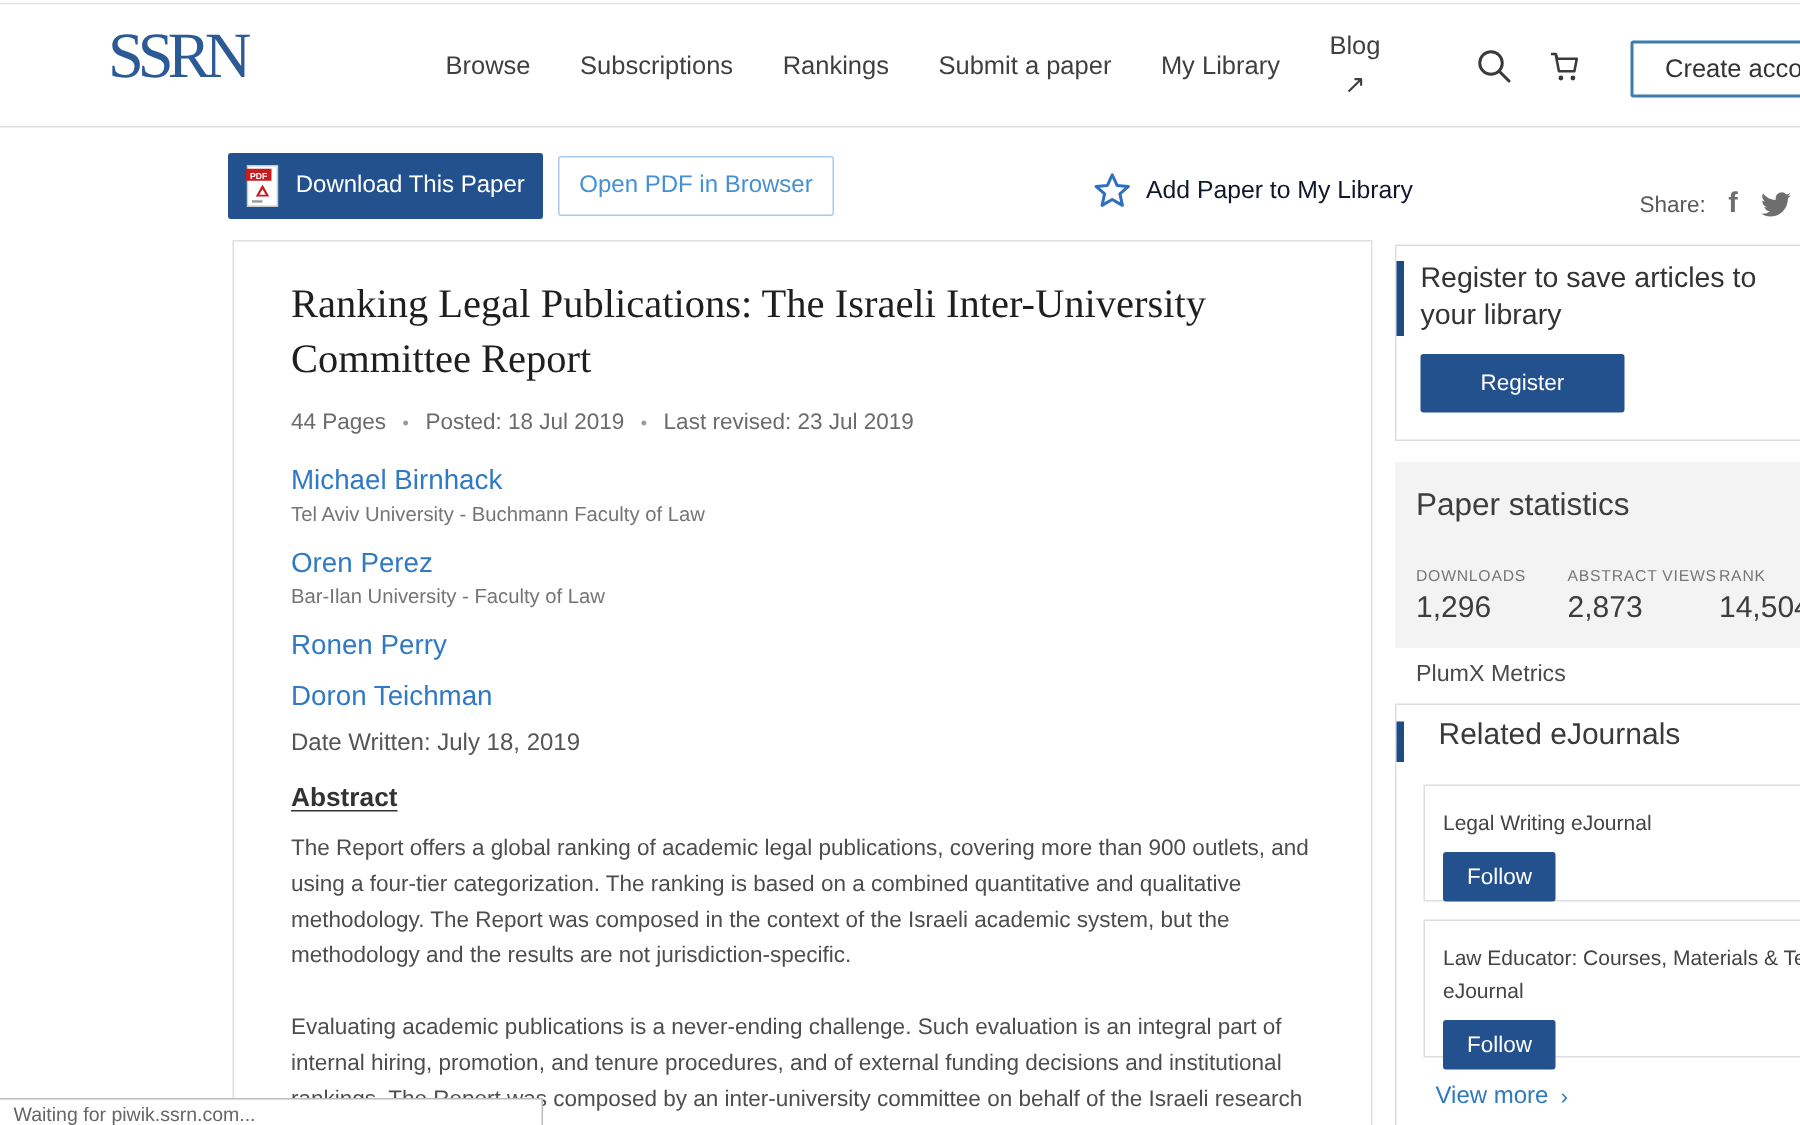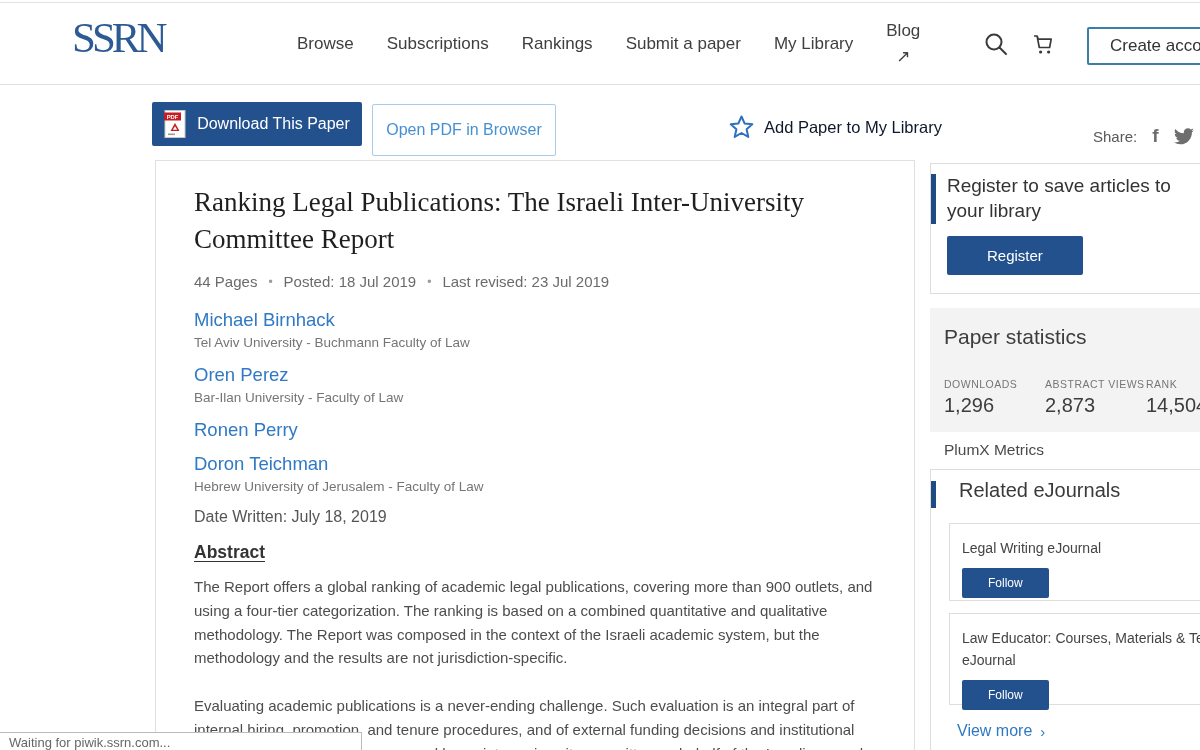--- a/index.html
+++ b/index.html
@@ -14,21 +14,21 @@
   .nav span{font-size:17px;color:#3f3f3f;cursor:pointer;white-space:nowrap;}
   .blog-wrap{display:flex;align-items:center;gap:5px;flex-direction:column;}
   .blog-arrow{font-size:12px;color:#3f3f3f;}
   .icon-btn{position:absolute;top:28px;width:26px;height:26px;}
   .search-btn{left:983px;}
   .cart-btn{left:1030px;}
   .create-btn{position:absolute;left:1087px;top:24px;width:180px;height:38px;box-sizing:border-box;border:2px solid #3b7ea8;border-radius:2px;background:#fff;font-size:17px;color:#333;display:flex;align-items:center;padding-left:21px;white-space:nowrap;cursor:pointer;}
 
   
   .download-btn{position:absolute;left:152px;top:102px;width:210px;height:44px;background:#23518d;border-radius:2px;display:flex;align-items:center;justify-content:center;gap:11px;color:#fff;font-size:16px;cursor:pointer;}
-  .openpdf-btn{position:absolute;left:372px;top:104px;width:184px;height:52px;box-sizing:border-box;background:#fff;border:1px solid #a9cae9;border-radius:2px;display:flex;align-items:center;justify-content:center;color:#4690d2;font-size:16px;cursor:pointer;}
+  .openpdf-btn{position:absolute;left:372px;top:104px;width:184px;height:40px;box-sizing:border-box;background:#fff;border:1px solid #a9cae9;border-radius:2px;display:flex;align-items:center;justify-content:center;color:#4690d2;font-size:16px;cursor:pointer;}
   .addlib{position:absolute;left:728px;top:114px;display:flex;align-items:center;gap:9px;cursor:pointer;}
   .addlib span{font-size:16.5px;color:#0f172a;}
   .share{position:absolute;left:1093px;top:125px;display:flex;align-items:center;gap:15px;}
   .share-label{font-size:15px;color:#595959;}
   .fb-glyph{font-size:19px;font-weight:bold;color:#6e6e6e;cursor:pointer;}
 
   
   .card{position:absolute;left:155px;top:160px;width:760px;height:620px;box-sizing:border-box;background:#fff;border:1px solid #e0e0e0;padding:23px 38px;}
   .title{font-family:"Liberation Serif",serif;font-size:27px;line-height:37px;color:#1f1f1f;max-width:665px;}
   .meta{margin-top:15px;display:flex;align-items:center;gap:11px;font-size:15px;color:#6b6b6b;}
@@ -54,21 +54,21 @@
   .stat-col .val{font-size:20px;color:#3d3d3d;margin-top:4px;}
   .col1{left:14px;}.col2{left:115px;}.col3{left:216px;}
   .plumx{position:absolute;left:944px;top:441px;font-size:15.5px;color:#4a4a4a;cursor:pointer;}
   .related-box{position:absolute;left:930px;top:469px;width:290px;height:300px;box-sizing:border-box;border:1px solid #ddd;background:#fff;}
   .related-accent{top:11px;height:27px;}
   .related-head{position:absolute;left:28px;top:9px;font-size:20px;color:#3a3a3a;}
   .jcard{position:absolute;left:18px;width:280px;box-sizing:border-box;border:1px solid #dedede;background:#fff;padding:13px 0 0 12px;}
   .jcard1{top:53px;height:78px;}
   .jcard2{top:143px;height:92px;}
   .jtitle{font-size:14px;color:#444;line-height:22px;white-space:nowrap;}
-  .follow-btn{display:inline-block;margin-top:9px;background:#23518d;color:#fff;font-size:12px;padding:8px 26px;border-radius:2px;cursor:pointer;}
+  .follow-btn{display:inline-block;margin-top:9px;background:#23518d;color:#fff;font-size:15px;padding:8px 16px;border-radius:2px;cursor:pointer;}
   .view-more{position:absolute;left:26px;top:252px;display:flex;align-items:center;gap:8px;color:#2e79c2;font-size:16px;cursor:pointer;}
   .view-more .chev{font-size:15px;}
 
   
   .statusbar{position:absolute;left:0;top:732px;width:352px;height:18px;background:#fff;border-top:1px solid #bbb;border-right:1px solid #bbb;z-index:60;padding:2px 0 0 9px;font-size:13px;color:#666;}
 
   svg{display:block;}
 </style>
 </head>
 <body>
@@ -154,21 +154,20 @@
       </div>
       <div class="author">
         <div class="author-name">Oren Perez</div>
         <div class="author-aff">Bar-Ilan University - Faculty of Law</div>
       </div>
       <div class="author">
         <div class="author-name">Ronen Perry</div>
       </div>
       <div class="author">
         <div class="author-name">Doron Teichman</div>
-        <div class="author-aff">Hebrew University of Jerusalem - Faculty of Law</div>
       </div>
     </div>
 
     <div class="date-written">Date Written: July 18, 2019</div>
     <div class="abs-head">Abstract</div>
     <div class="abs-p">The Report offers a global ranking of academic legal publications, covering more than 900 outlets, and using a four-tier categorization. The ranking is based on a combined quantitative and qualitative methodology. The Report was composed in the context of the Israeli academic system, but the methodology and the results are not jurisdiction-specific.</div>
     <div class="abs-p" style="margin-top:24px;">Evaluating academic publications is a never-ending challenge. Such evaluation is an integral part of internal hiring, promotion, and tenure procedures, and of external funding decisions and institutional rankings. The Report was composed by an inter-university committee on behalf of the Israeli research law faculties, based on the</div>
   </div>
 
   <div class="register-box">

